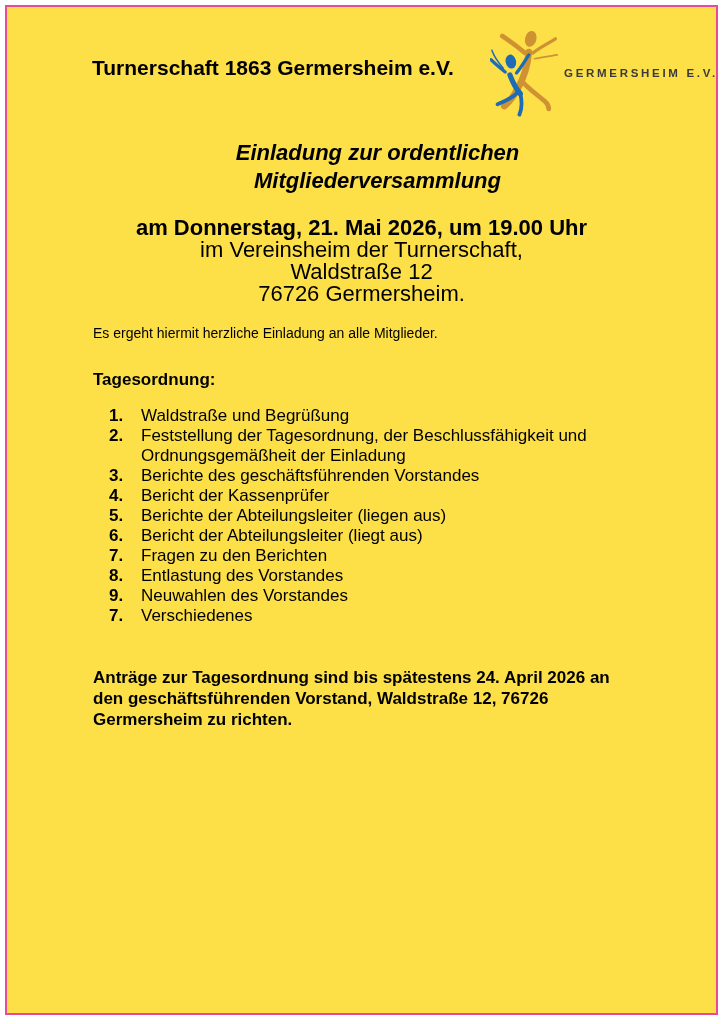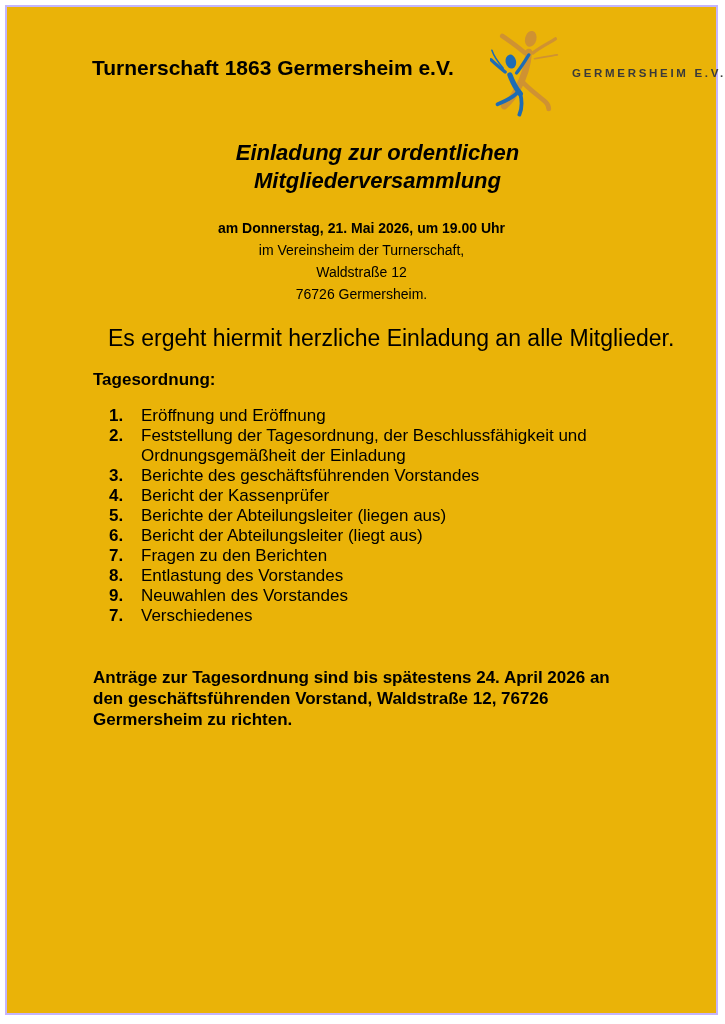--- a/index.html
+++ b/index.html
@@ -7,48 +7,48 @@
   body {
     width: 725px; height: 1024px;
     font-family: "Liberation Sans", sans-serif;
     color: #000000;
     position: relative;
     overflow: hidden;
   }
   .sheet {
     position: absolute;
     left: 5px; top: 5px; right: 7px; bottom: 9px;
-    border: 2px solid #c4b5fd;
-    background: #eab308;
+    border: 2px solid #ec4899;
+    background: #fde047;
   }
   .org-name {
     position: absolute; left: 85px; top: 49px;
     font-size: 21px; font-weight: bold; white-space: nowrap;
   }
   .logo { position: absolute; left: 483px; top: 20px; width: 222px; height: 95px; }
   .logo-figures { position: absolute; left: 0; top: 0; }
   .logo-text {
     position: absolute; left: 74px; top: 36px;
     color: #3a3a3a; font-weight: bold; font-size: 11.5px;
     line-height: 20px; white-space: nowrap;
   }
   .logo-text .lt1 { letter-spacing: 2.2px; }
-  .logo-text .lt2 { letter-spacing: 2.7px; margin-left: 8px; }
+  .logo-text .lt2 { letter-spacing: 2.7px; }
   .doc-title {
     position: absolute; left: 0; right: 0; top: 132px;
     text-align: center; font-size: 22px; font-weight: bold; font-style: italic;
     line-height: 28px;
     margin-left: 32px;
   }
   .event {
     position: absolute; left: 0; right: 0; top: 210px;
-    text-align: center; font-size: 14px; line-height: 22px;
+    text-align: center; font-size: 22px; line-height: 22px;
   }
   .event .ev-datetime { font-weight: bold; }
-  .intro { position: absolute; left: 101px; top: 318px; font-size: 23px; }
+  .intro { position: absolute; left: 86px; top: 318px; font-size: 14px; }
   .agenda-heading {
     position: absolute; left: 86px; top: 363px;
     font-size: 17px; font-weight: bold; text-align: right;
   }
   .agenda {
     position: absolute; left: 102px; top: 399px; width: 512px;
     font-size: 17px; line-height: 20px;
   }
   .agenda-item { display: grid; grid-template-columns: 32px 1fr; }
   .agenda-item .num { font-weight: bold; }
@@ -103,21 +103,21 @@
     <div>76726 Germersheim.</div>
   </div>
 
   <div class="intro">Es ergeht hiermit herzliche Einladung an alle Mitglieder.</div>
 
   <div class="agenda-heading">Tagesordnung:</div>
 
   <div class="agenda">
     <div class="agenda-item">
       <span class="num">1.</span>
-      <span class="txt">Eröffnung und Eröffnung</span>
+      <span class="txt">Waldstraße und Begrüßung</span>
     </div>
     <div class="agenda-item">
       <span class="num">2.</span>
       <span class="txt">Feststellung der Tagesordnung, der Beschlussfähigkeit und Ordnungsgemäßheit der Einladung</span>
     </div>
     <div class="agenda-item">
       <span class="num">3.</span>
       <span class="txt">Berichte des geschäftsführenden Vorstandes</span>
     </div>
     <div class="agenda-item">

